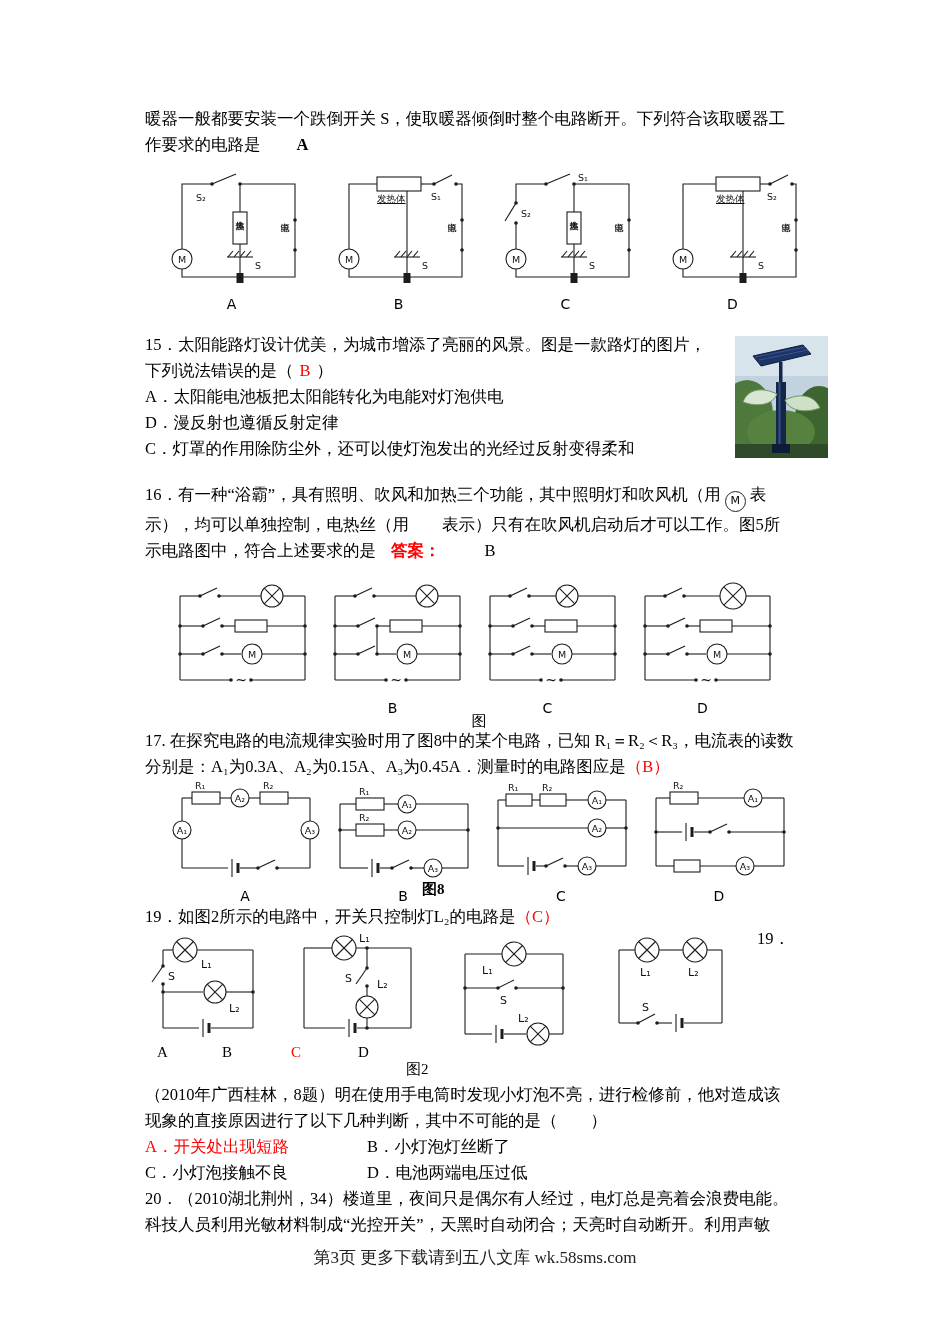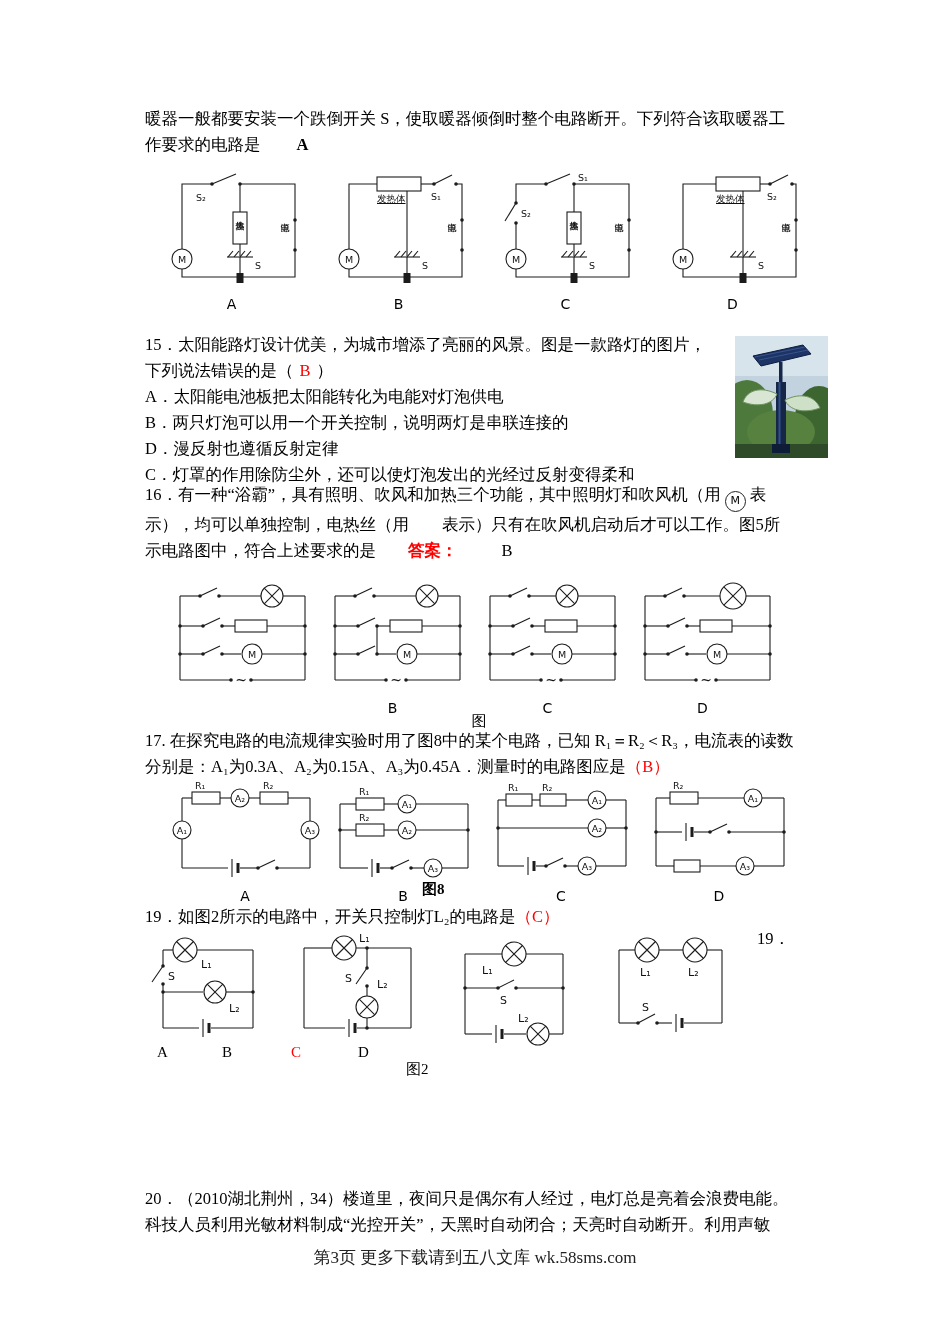--- a/index.html
+++ b/index.html
@@ -149,21 +149,20 @@
       <div class="cap">D</div>
     </div>
   </div>
 
   <div class="sec t" style="top:332px">
     <div style="width:585px">15．太阳能路灯设计优美，为城市增添了亮丽的风景。图是一款路灯的图片，</div>
     <div>
       <span>下列说法错误的是（</span><span class="red" style="margin:0 6px">B</span><span>）</span>
     </div>
     <div>A．太阳能电池板把太阳能转化为电能对灯泡供电</div>
-    <div>B．两只灯泡可以用一个开关控制，说明两灯是串联连接的</div>
     <div>D．漫反射也遵循反射定律</div>
     <div>C．灯罩的作用除防尘外，还可以使灯泡发出的光经过反射变得柔和</div>
     <div style="position:absolute;left:590px;top:4px">
       <svg width="93" height="122" viewBox="0 0 93 122">
         <rect x="0" y="0" width="93" height="122" fill="#c2d2df"></rect>
         <rect x="0" y="0" width="93" height="40" fill="#d8e4ec"></rect>
         <ellipse cx="12" cy="78" rx="26" ry="34" fill="#4d7a3c"></ellipse>
         <ellipse cx="84" cy="82" rx="24" ry="32" fill="#3c652f"></ellipse>
         <ellipse cx="46" cy="96" rx="34" ry="22" fill="#57813f"></ellipse>
         <rect x="0" y="108" width="93" height="14" fill="#2e4a28"></rect>
@@ -178,21 +177,21 @@
       </svg>
     </div>
   </div>
 
   <div class="sec t" style="top:482px">
     <div>
       <span>16．有一种“浴霸”，具有照明、吹风和加热三个功能，其中照明灯和吹风机（用</span><span class="mcirc">M</span><span>表</span>
     </div>
     <div>示），均可以单独控制，电热丝（用　　表示）只有在吹风机启动后才可以工作。图5所</div>
     <div>
-      <span>示电路图中，符合上述要求的是</span><span class="red bold" style="margin-left:32px">答案：</span><span style="margin-left:44px">B</span>
+      <span>示电路图中，符合上述要求的是</span><span class="red bold" style="margin-left:15px">答案：</span><span style="margin-left:44px">B</span>
     </div>
   </div>
 
   <div class="row" style="top:580px;left:165px;gap:10px">
 
     <div class="ckt">
       <svg class="ck" width="145" height="114" viewBox="0 0 145 114">
         <line x1="15" y1="16" x2="35" y2="16"></line>
           <line x1="35" y1="16" x2="52" y2="8"></line>
         <circle class="dot" cx="35" cy="16" r="1.8"></circle>
@@ -616,20 +615,30 @@
   </div>
 
   <div style="position:absolute;top:1044px;left:145px;width:668px;height:20px">
     <span class="figcap" style="left:12px;top:0">A</span>
     <span class="figcap" style="left:77px;top:0">B</span>
     <span class="figcap red" style="left:146px;top:0">C</span>
     <span class="figcap" style="left:213px;top:0">D</span>
   </div>
   <div class="figcap" style="top:1060px;left:406px">图2</div>
 
+  <div class="sec t" style="top:1082px">
+    <div>（2010年广西桂林，8题）明在使用手电筒时发现小灯泡不亮，进行检修前，他对造成该</div>
+    <div>现象的直接原因进行了以下几种判断，其中不可能的是（　　）</div>
+    <div>
+      <span class="red opt2">A．开关处出现短路</span><span>B．小灯泡灯丝断了</span>
+    </div>
+    <div>
+      <span class="opt2">C．小灯泡接触不良</span><span>D．电池两端电压过低</span>
+    </div>
+  </div>
 
   <div class="sec t" style="top:1186px">
     <div>20．（2010湖北荆州，34）楼道里，夜间只是偶尔有人经过，电灯总是亮着会浪费电能。</div>
     <div>科技人员利用光敏材料制成“光控开关”，天黑时自动闭合；天亮时自动断开。利用声敏</div>
   </div>
 
   <div class="footer">第3页 更多下载请到五八文库 wk.58sms.com</div>
 
 </div>
 

